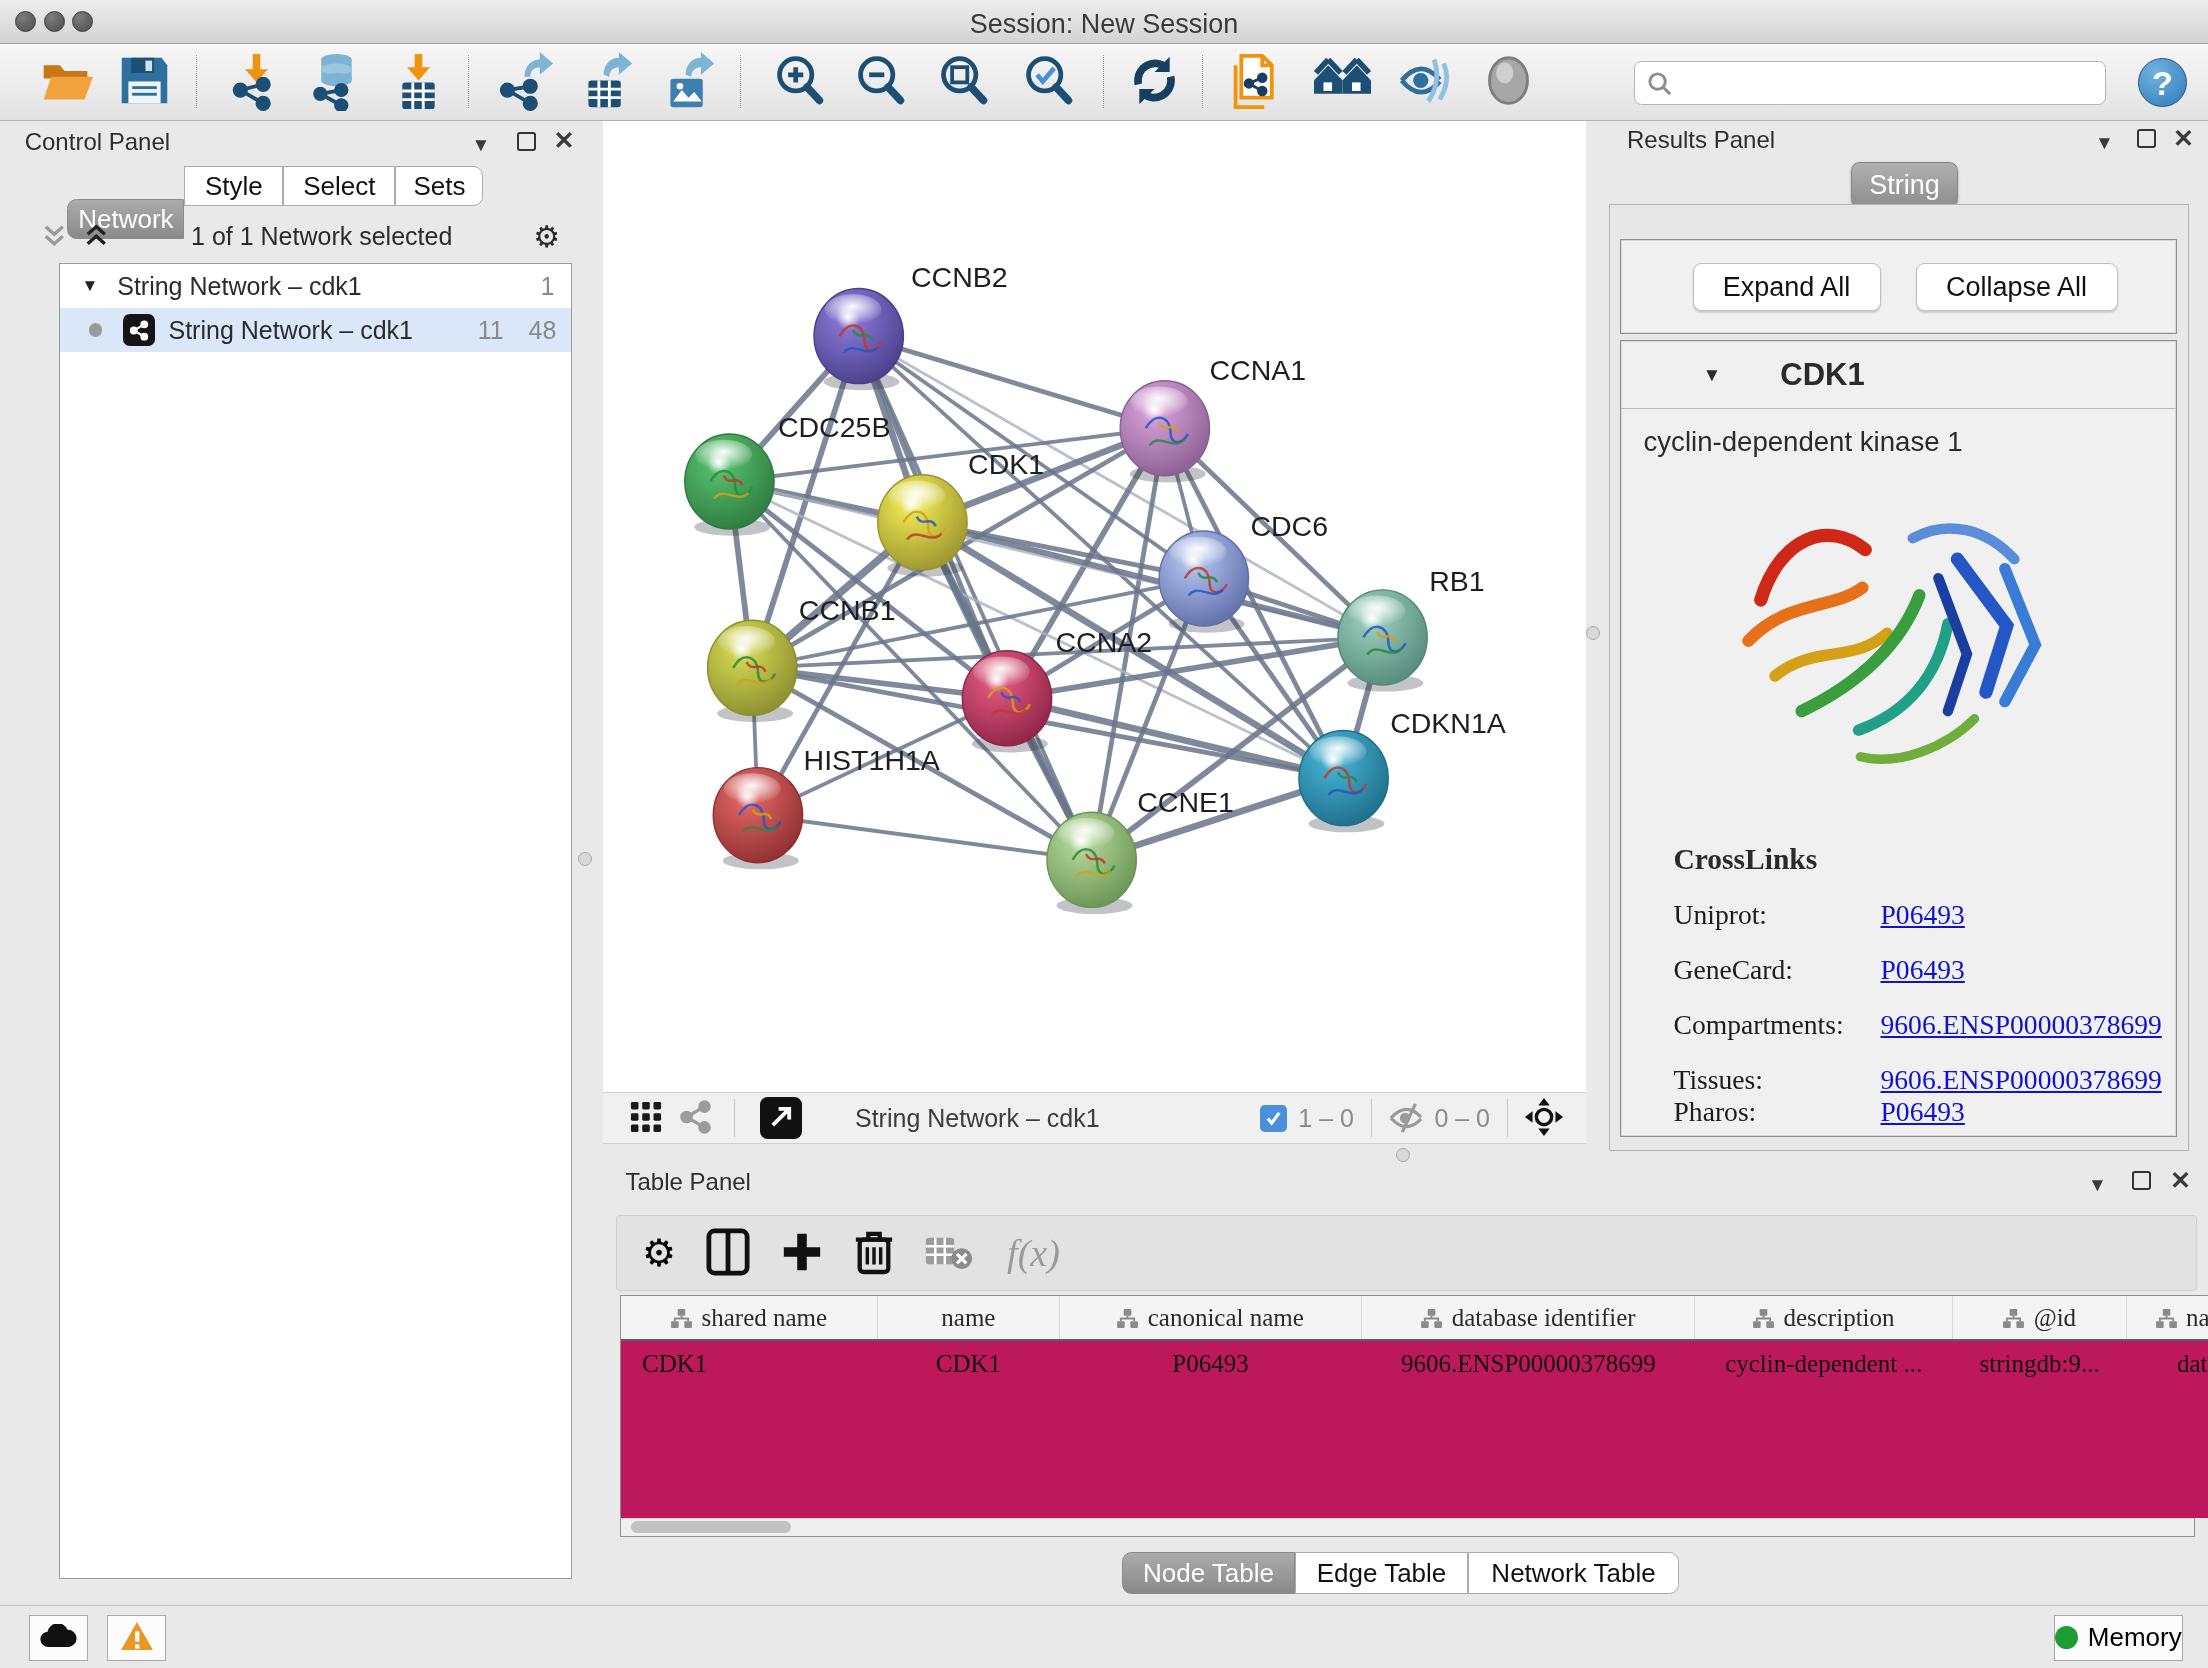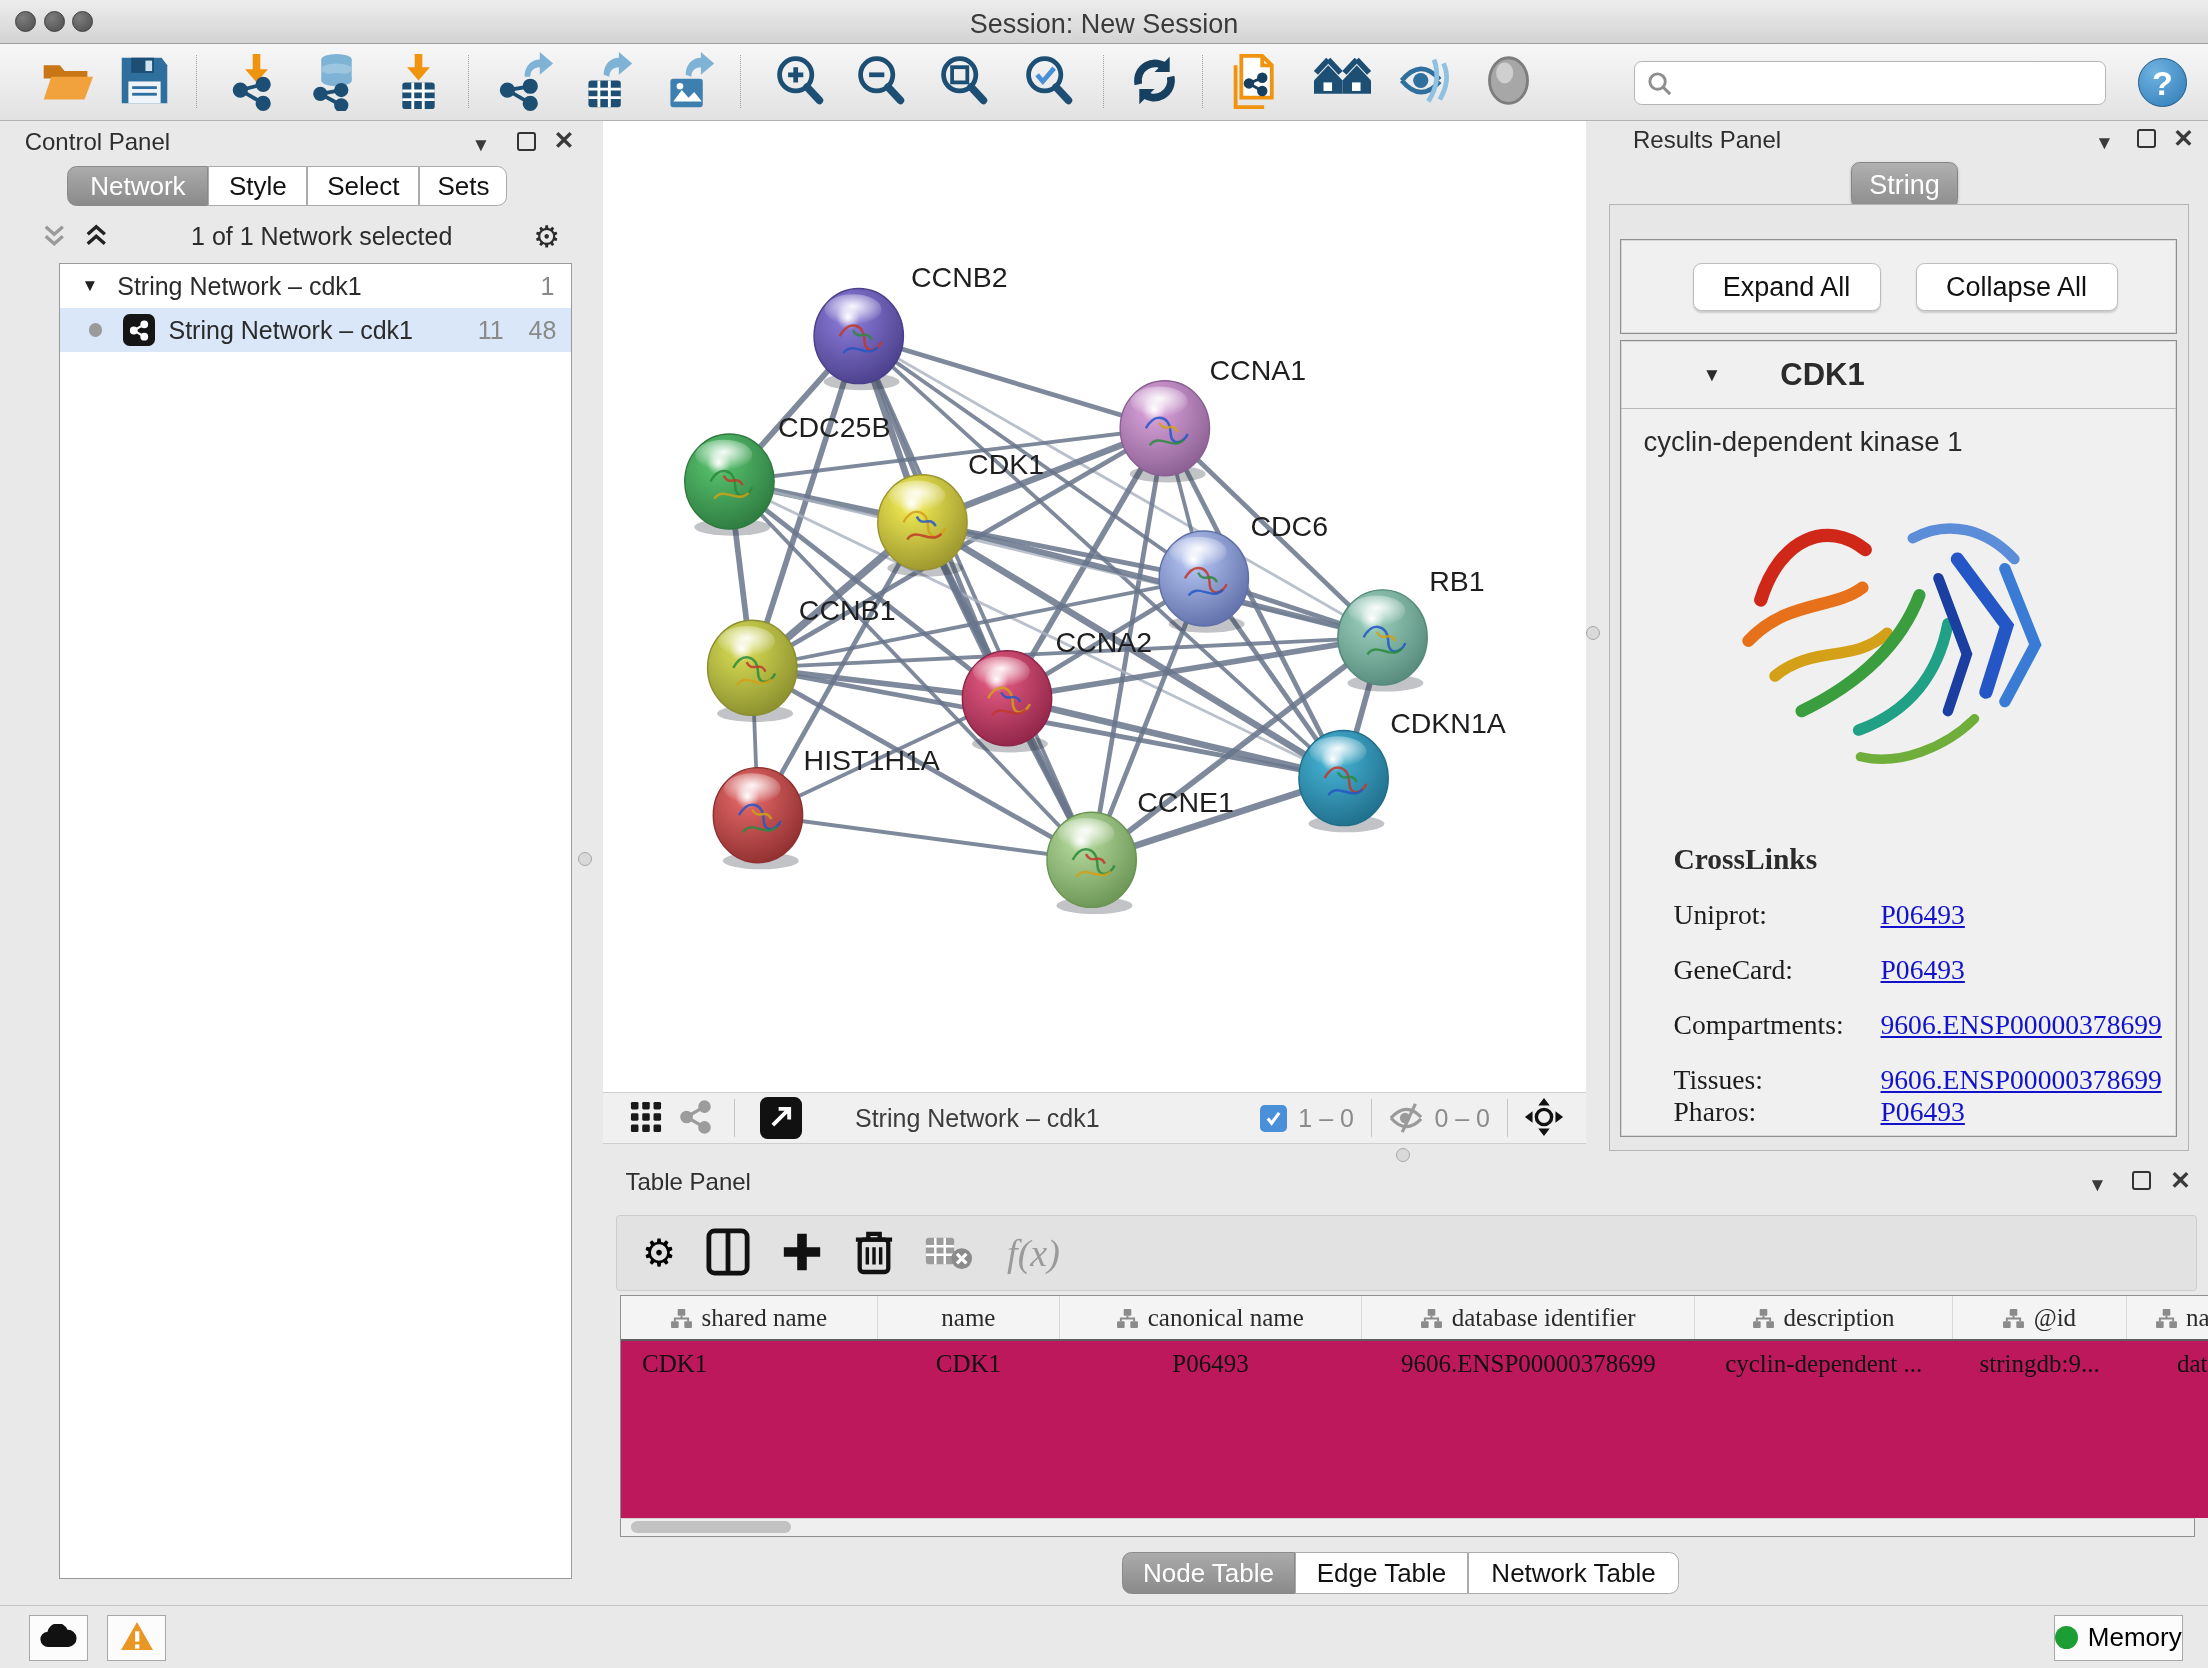--- a/index.html
+++ b/index.html
@@ -218,21 +218,21 @@
   <button class="abs helpbtn">?</button>
 </div>
 
 <div class="abs cpanel">
   <span class="abs ptitle" style="left:13.3px; top:3.8px">Control Panel</span>
   <span class="abs pctl" style="left:460px; top:7.6px; font-size:19px">▼</span>
   <span class="abs floatbox" style="left:506px; top:7.6px"></span>
   <span class="abs pctl" style="left:542px; top:3.8px; font-weight:bold">✕</span>
 
   <div class="abs tabrow" style="left:56px; top:42px; display:flex" id="cp-tabs">
-      <button class="sel" style="width: 141px; border-radius: 9.5px 0px 0px 9.5px;">Network</button>
+      <button class="sel" style="width: 117px; border-radius: 9.5px 0px 0px 9.5px; margin-top: 33px;">Network</button>
       <button style="width: 99px; border-radius: 0px;">Style</button>
       <button style="width: 112px; border-radius: 0px;">Select</button>
       <button style="width: 88px; border-radius: 0px 9.5px 9.5px 0px;">Sets</button>
     </div>
 
   <div class="abs subhdr">
     <svg width="28.5" height="28.5" viewBox="0 0 30 30">
         <path d="M6 5l9 8 9-8M6 15l9 8 9-8" fill="none" stroke="#9a9a9a" stroke-width="3.5"></path>
       </svg>
     <svg width="28.5" height="28.5" viewBox="0 0 30 30" style="margin-left:13.3px">
@@ -528,21 +528,21 @@
     </svg>
   <span class="cntTxt" style="margin-left:9.5px">0 – 0</span>
   <div class="nsep" style="margin-left:17px"></div>
   <button class="graybtn" style="margin:0 21px 0 15px"><svg width="42" height="42" viewBox="0 0 44 44">
         <circle cx="22" cy="22" r="8" fill="none" stroke="#111" stroke-width="3.6"></circle>
         <path d="M22 2l6 8H16zM22 42l6-8H16zM2 22l8-6v12zM42 22l-8-6v12z" fill="#111"></path>
       </svg></button>
 </div>
 
 <div class="abs" style="left:1599px; top:124px; width:598px; height:23px">
-  <span class="abs ptitle" style="left:34px; top:1.9px">Results Panel</span>
+  <span class="abs ptitle" style="left:28px; top:1.9px">Results Panel</span>
   <span class="abs pctl" style="left:496px; top:5.7px; font-size:19px">▼</span>
   <span class="abs floatbox" style="left:538px; top:4.8px"></span>
   <span class="abs pctl" style="left:574px; top:1.9px; font-weight:bold">✕</span>
 </div>
 
 <button class="abs stringtab">String</button>
 
 <div class="abs rpanel-wrap">
   <div class="abs rbox" style="top:34px; height:95px">
     <button class="abs wbtn" style="left:72px; top:23px; width:188px">Expand All</button>

